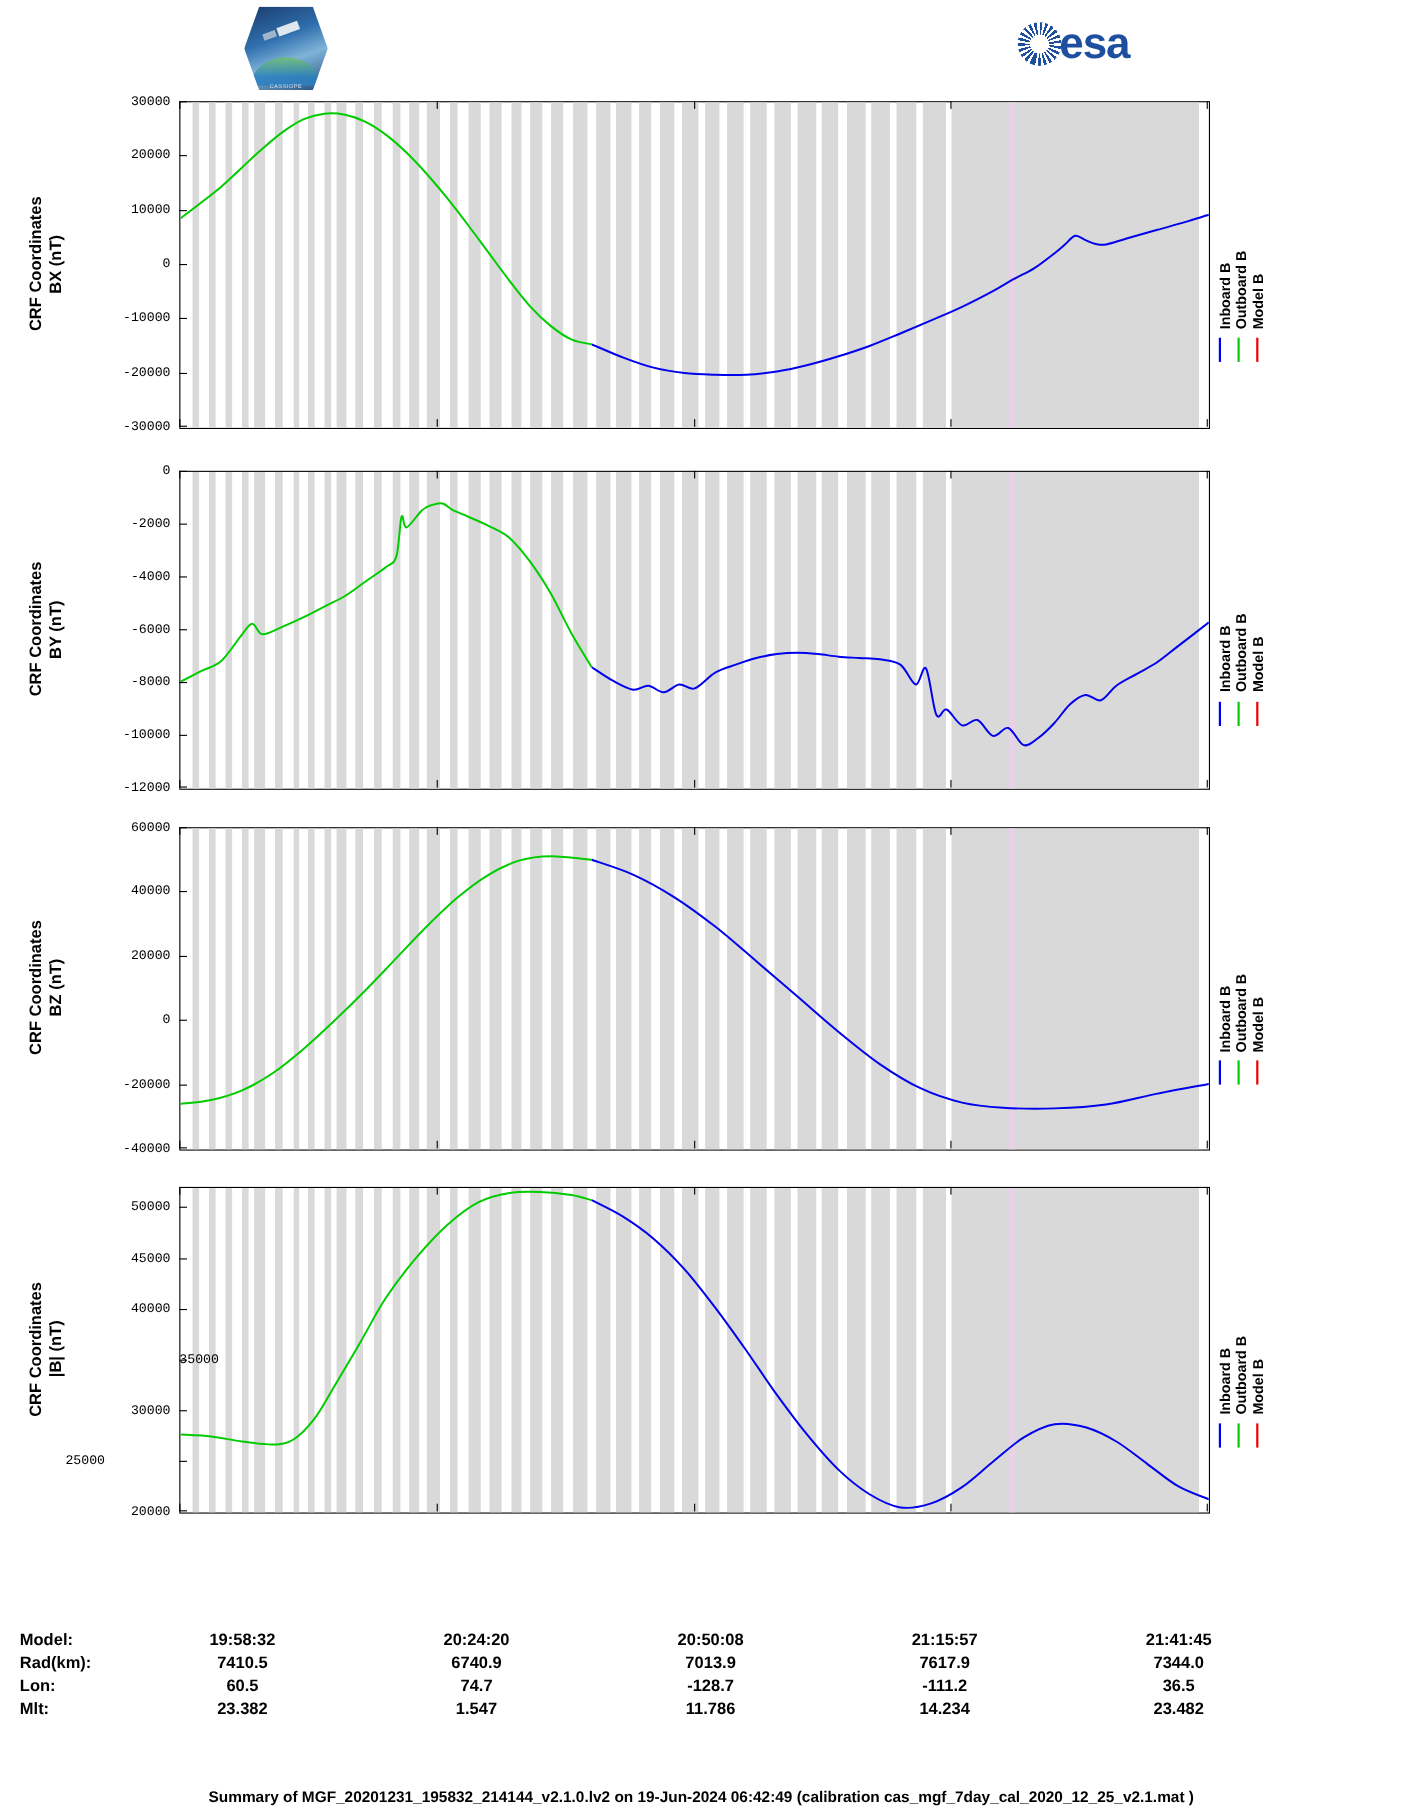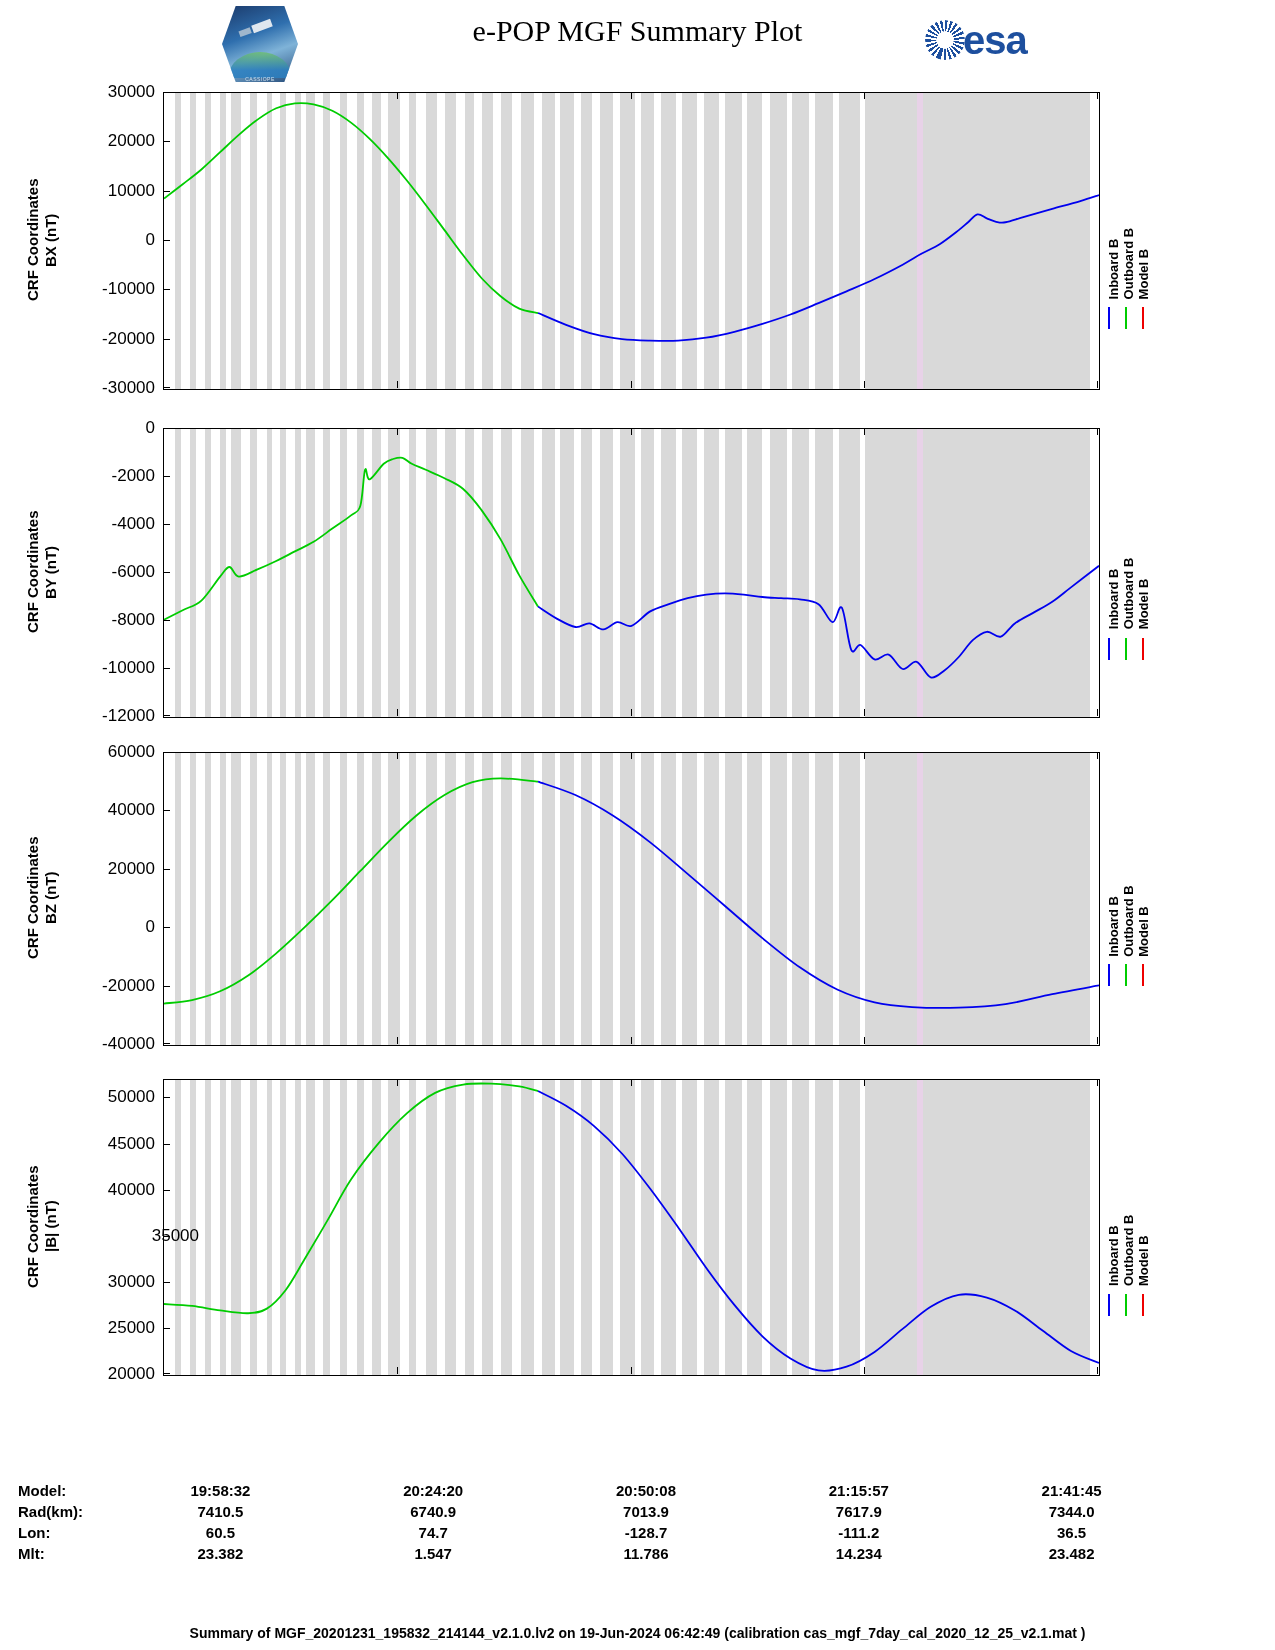--- a/index.html
+++ b/index.html
@@ -67,23 +67,24 @@
   }
   .ylabel{
     position:absolute;
     font-size:15px;font-weight:bold;color:#000;
     writing-mode:vertical-rl;transform:rotate(180deg);
     text-align:center;line-height:18px;
     white-space:pre;
   }
   .ytick{
     position:absolute;right:0;
-    font-size:17px;color:#000;text-align:right;
+    font-size:12px;color:#000;text-align:right;
     transform:translateY(-50%);
     white-space:nowrap;
+    font-family:Liberation Mono, monospace;
   }
   .ytickmark{position:absolute;height:1px;background:#000;width:7px;}
   .xtickmark{position:absolute;width:1px;background:#000;height:7px;}
   .legend{
     position:absolute;
     font-size:13px;font-weight:bold;color:#000;
   }
   .legend .lgroup{
     writing-mode:vertical-rl;transform:rotate(180deg);
     line-height:15px;white-space:pre;
@@ -108,21 +109,20 @@
 </head>
 <body>
 
 <div id="header">
   <div id="logo-epop">
     <div class="earth"></div>
     <div class="sat"></div>
     <div class="cap">CASSIOPE</div>
   </div>
   <div id="title">
-    <span>e-POP MGF Summary Plot</span>
   </div>
   <div id="logo-esa">
     <div class="swirl"></div>
     <div class="word">esa</div>
   </div>
 </div>
 
 <div id="panels">
     <div class="panel" style="top: 0px;">
       <div class="plotbox" style="left: 163px; top: 92px; width: 935px; height: 296px;">
@@ -412,21 +412,21 @@
         <div style="position: absolute; left: 675.07px; width: 20.57px; top: 0px; height: 295px; background: rgb(217, 217, 217);"></div>
         <div style="position: absolute; left: 701.25px; width: 224.4px; top: 0px; height: 295px; background: rgb(217, 217, 217);"></div>
         <div style="position: absolute; left: 752.675px; width: 6.545px; top: 0px; height: 295px; background: rgb(232, 210, 232);"></div>
         <svg width="935" height="295" viewBox="0 0 935 295" style="position: absolute; left: 0px; top: 0px;">
           <path d="M 0.00 224.02 C 4.67 224.32, 18.70 224.78, 28.05 225.86 C 37.40 226.93, 46.75 229.24, 56.10 230.47 C 65.45 231.70, 76.36 233.54, 84.15 233.23 C 91.94 232.93, 96.62 232.47, 102.85 228.63 C 109.08 224.78, 115.32 218.33, 121.55 210.19 C 127.78 202.04, 133.24 191.44, 140.25 179.77 C 147.26 168.09, 155.83 153.49, 163.63 140.13 C 171.42 126.76, 178.43 112.47, 187.00 99.56 C 195.57 86.66, 205.70 73.75, 215.05 62.69 C 224.40 51.63, 233.75 41.48, 243.10 33.19 C 252.45 24.89, 261.80 17.67, 271.15 12.91 C 280.50 8.14, 289.85 6.15, 299.20 4.61 C 308.55 3.07, 317.90 3.38, 327.25 3.69 C 336.60 3.99, 347.51 5.22, 355.30 6.45 C 363.09 7.68, 370.88 10.29, 374.00 11.06" fill="none" stroke="#00cc00" stroke-width="1.8"></path>
           <path d="M 374.00 11.06 C 378.68 13.52, 392.70 19.97, 402.05 25.81 C 411.40 31.65, 420.75 38.10, 430.10 46.09 C 439.45 54.08, 448.80 63.30, 458.15 73.75 C 467.50 84.20, 476.85 96.49, 486.20 108.78 C 495.55 121.07, 504.90 134.29, 514.25 147.50 C 523.60 160.71, 532.95 175.16, 542.30 188.06 C 551.65 200.97, 561.00 213.57, 570.35 224.94 C 579.70 236.31, 589.05 247.37, 598.40 256.28 C 607.75 265.19, 617.10 272.72, 626.45 278.41 C 635.80 284.09, 645.15 289.01, 654.50 290.39 C 663.85 291.77, 673.20 289.78, 682.55 286.70 C 691.90 283.63, 701.25 278.25, 710.60 271.95 C 719.95 265.65, 729.30 256.43, 738.65 248.91 C 748.00 241.38, 757.35 232.47, 766.70 226.78 C 776.05 221.10, 785.40 216.33, 794.75 214.80 C 804.10 213.26, 813.45 214.95, 822.80 217.56 C 832.15 220.17, 841.50 224.94, 850.85 230.47 C 860.20 236.00, 869.55 243.99, 878.90 250.75 C 888.25 257.51, 897.60 265.65, 906.95 271.03 C 916.30 276.41, 930.33 281.02, 935.00 283.02" fill="none" stroke="#0000ee" stroke-width="1.8"></path>
         </svg>
       </div>
       <div class="ytick" style="top: 1374px; width: 155px; left: 0px;">20000</div>
       <div class="ytickmark" style="left: 163px; top: 1373px;"></div>
-      <div class="ytick" style="top: 1327.91px; width: 155px; left: 0px;">25000</div>
+      <div class="ytick" style="top: 1327.91px; width: 155px; left: 0px; text-align: center;">25000</div>
       <div class="ytickmark" style="left: 163px; top: 1327.91px;"></div>
       <div class="ytick" style="top: 1281.81px; width: 155px; left: 0px;">30000</div>
       <div class="ytickmark" style="left: 163px; top: 1281.81px;"></div>
       <div class="ytick" style="top: 1235.72px; width: 155px; left: 0px; padding-left: 44px;">35000</div>
       <div class="ytickmark" style="left: 163px; top: 1235.72px;"></div>
       <div class="ytick" style="top: 1189.62px; width: 155px; left: 0px;">40000</div>
       <div class="ytickmark" style="left: 163px; top: 1189.62px;"></div>
       <div class="ytick" style="top: 1143.53px; width: 155px; left: 0px;">45000</div>
       <div class="ytickmark" style="left: 163px; top: 1143.53px;"></div>
       <div class="ytick" style="top: 1097.44px; width: 155px; left: 0px;">50000</div>

